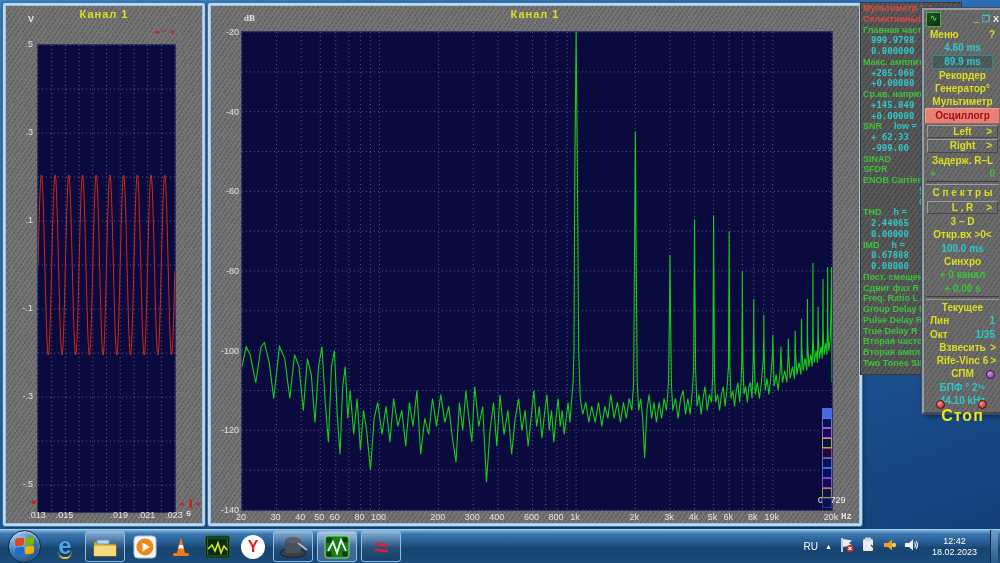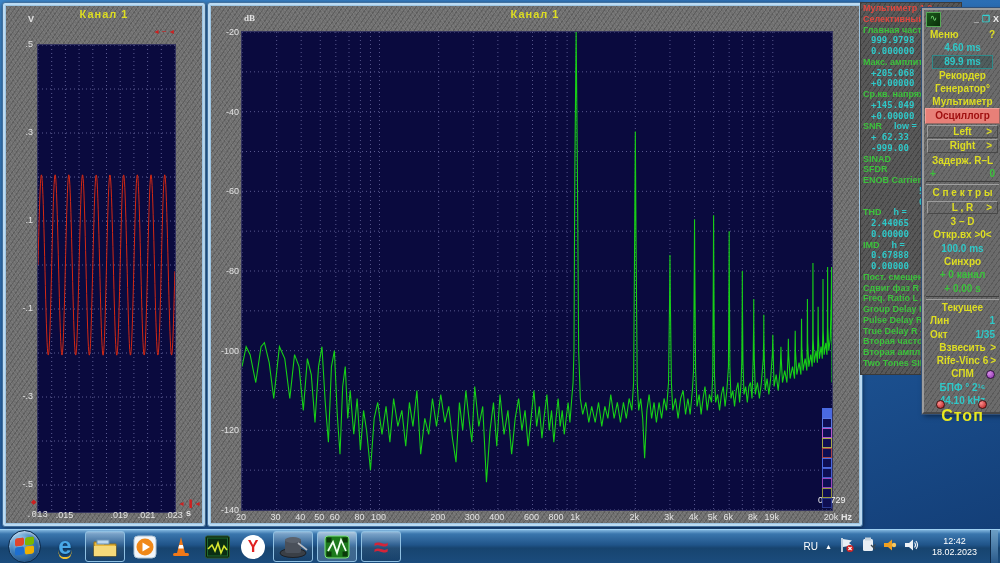--- a/index.html
+++ b/index.html
@@ -115,21 +115,21 @@
             <line x1="0" y1="440" x2="137" y2="440" stroke="#6a6aa0" stroke-width="1" stroke-dasharray="1,3" opacity="0.85"></line>
             <path d="M0.00 220.00 L0.35 205.58 L0.70 191.54 L1.05 178.22 L1.40 165.98 L1.75 155.13 L2.10 145.95 L2.45 138.67 L2.80 133.48 L3.15 130.52 L3.50 129.85 L3.85 131.51 L4.20 135.44 L4.55 141.54 L4.90 149.66 L5.25 159.59 L5.60 171.08 L5.95 183.82 L6.30 197.49 L6.65 211.74 L7.00 226.20 L7.35 240.50 L7.70 254.28 L8.05 267.17 L8.40 278.85 L8.75 289.02 L9.10 297.42 L9.45 303.82 L9.80 308.07 L10.15 310.05 L10.50 309.72 L10.85 307.08 L11.20 302.20 L11.55 295.21 L11.90 286.29 L12.25 275.66 L12.60 263.60 L12.95 250.42 L13.30 236.45 L13.65 222.07 L14.00 207.63 L14.35 193.51 L14.70 180.07 L15.05 167.65 L15.40 156.59 L15.75 147.15 L16.10 139.58 L16.45 134.09 L16.80 130.80 L17.15 129.81 L17.50 131.13 L17.85 134.74 L18.20 140.54 L18.55 148.39 L18.90 158.07 L19.25 169.35 L19.60 181.93 L19.95 195.49 L20.30 209.68 L20.65 224.14 L21.00 238.48 L21.35 252.36 L21.70 265.40 L22.05 277.27 L22.40 287.67 L22.75 296.34 L23.10 303.03 L23.45 307.60 L23.80 309.91 L24.15 309.91 L24.50 307.60 L24.85 303.03 L25.20 296.34 L25.55 287.67 L25.90 277.27 L26.25 265.40 L26.60 252.36 L26.95 238.48 L27.30 224.14 L27.65 209.68 L28.00 195.49 L28.35 181.93 L28.70 169.35 L29.05 158.07 L29.40 148.39 L29.75 140.54 L30.10 134.74 L30.45 131.13 L30.80 129.81 L31.15 130.80 L31.50 134.09 L31.85 139.58 L32.20 147.15 L32.55 156.59 L32.90 167.65 L33.25 180.07 L33.60 193.51 L33.95 207.63 L34.30 222.07 L34.65 236.45 L35.00 250.42 L35.35 263.60 L35.70 275.66 L36.05 286.29 L36.40 295.21 L36.75 302.20 L37.10 307.08 L37.45 309.72 L37.80 310.05 L38.15 308.07 L38.50 303.82 L38.85 297.42 L39.20 289.02 L39.55 278.85 L39.90 267.17 L40.25 254.28 L40.60 240.50 L40.95 226.20 L41.30 211.74 L41.65 197.49 L42.00 183.82 L42.35 171.08 L42.70 159.59 L43.05 149.66 L43.40 141.54 L43.75 135.44 L44.10 131.51 L44.45 129.85 L44.80 130.52 L45.15 133.48 L45.50 138.67 L45.85 145.95 L46.20 155.13 L46.55 165.98 L46.90 178.22 L47.25 191.54 L47.60 205.58 L47.95 220.00 L48.30 234.42 L48.65 248.46 L49.00 261.78 L49.35 274.02 L49.70 284.87 L50.05 294.05 L50.40 301.33 L50.75 306.52 L51.10 309.48 L51.45 310.15 L51.80 308.49 L52.15 304.56 L52.50 298.46 L52.85 290.34 L53.20 280.41 L53.55 268.92 L53.90 256.18 L54.25 242.51 L54.60 228.26 L54.95 213.80 L55.30 199.50 L55.65 185.72 L56.00 172.83 L56.35 161.15 L56.70 150.98 L57.05 142.58 L57.40 136.18 L57.75 131.93 L58.10 129.95 L58.45 130.28 L58.80 132.92 L59.15 137.80 L59.50 144.79 L59.85 153.71 L60.20 164.34 L60.55 176.40 L60.90 189.58 L61.25 203.55 L61.60 217.93 L61.95 232.37 L62.30 246.49 L62.65 259.93 L63.00 272.35 L63.35 283.41 L63.70 292.85 L64.05 300.42 L64.40 305.91 L64.75 309.20 L65.10 310.19 L65.45 308.87 L65.80 305.26 L66.15 299.46 L66.50 291.61 L66.85 281.93 L67.20 270.65 L67.55 258.07 L67.90 244.51 L68.25 230.32 L68.60 215.86 L68.95 201.52 L69.30 187.64 L69.65 174.60 L70.00 162.73 L70.35 152.33 L70.70 143.66 L71.05 136.97 L71.40 132.40 L71.75 130.09 L72.10 130.09 L72.45 132.40 L72.80 136.97 L73.15 143.66 L73.50 152.33 L73.85 162.73 L74.20 174.60 L74.55 187.64 L74.90 201.52 L75.25 215.86 L75.60 230.32 L75.95 244.51 L76.30 258.07 L76.65 270.65 L77.00 281.93 L77.35 291.61 L77.70 299.46 L78.05 305.26 L78.40 308.87 L78.75 310.19 L79.10 309.20 L79.45 305.91 L79.80 300.42 L80.15 292.85 L80.50 283.41 L80.85 272.35 L81.20 259.93 L81.55 246.49 L81.90 232.37 L82.25 217.93 L82.60 203.55 L82.95 189.58 L83.30 176.40 L83.65 164.34 L84.00 153.71 L84.35 144.79 L84.70 137.80 L85.05 132.92 L85.40 130.28 L85.75 129.95 L86.10 131.93 L86.45 136.18 L86.80 142.58 L87.15 150.98 L87.50 161.15 L87.85 172.83 L88.20 185.72 L88.55 199.50 L88.90 213.80 L89.25 228.26 L89.60 242.51 L89.95 256.18 L90.30 268.92 L90.65 280.41 L91.00 290.34 L91.35 298.46 L91.70 304.56 L92.05 308.49 L92.40 310.15 L92.75 309.48 L93.10 306.52 L93.45 301.33 L93.80 294.05 L94.15 284.87 L94.50 274.02 L94.85 261.78 L95.20 248.46 L95.55 234.42 L95.90 220.00 L96.25 205.58 L96.60 191.54 L96.95 178.22 L97.30 165.98 L97.65 155.13 L98.00 145.95 L98.35 138.67 L98.70 133.48 L99.05 130.52 L99.40 129.85 L99.75 131.51 L100.10 135.44 L100.45 141.54 L100.80 149.66 L101.15 159.59 L101.50 171.08 L101.85 183.82 L102.20 197.49 L102.55 211.74 L102.90 226.20 L103.25 240.50 L103.60 254.28 L103.95 267.17 L104.30 278.85 L104.65 289.02 L105.00 297.42 L105.35 303.82 L105.70 308.07 L106.05 310.05 L106.40 309.72 L106.75 307.08 L107.10 302.20 L107.45 295.21 L107.80 286.29 L108.15 275.66 L108.50 263.60 L108.85 250.42 L109.20 236.45 L109.55 222.07 L109.90 207.63 L110.25 193.51 L110.60 180.07 L110.95 167.65 L111.30 156.59 L111.65 147.15 L112.00 139.58 L112.35 134.09 L112.70 130.80 L113.05 129.81 L113.40 131.13 L113.75 134.74 L114.10 140.54 L114.45 148.39 L114.80 158.07 L115.15 169.35 L115.50 181.93 L115.85 195.49 L116.20 209.68 L116.55 224.14 L116.90 238.48 L117.25 252.36 L117.60 265.40 L117.95 277.27 L118.30 287.67 L118.65 296.34 L119.00 303.03 L119.35 307.60 L119.70 309.91 L120.05 309.91 L120.40 307.60 L120.75 303.03 L121.10 296.34 L121.45 287.67 L121.80 277.27 L122.15 265.40 L122.50 252.36 L122.85 238.48 L123.20 224.14 L123.55 209.68 L123.90 195.49 L124.25 181.93 L124.60 169.35 L124.95 158.07 L125.30 148.39 L125.65 140.54 L126.00 134.74 L126.35 131.13 L126.70 129.81 L127.05 130.80 L127.40 134.09 L127.75 139.58 L128.10 147.15 L128.45 156.59 L128.80 167.65 L129.15 180.07 L129.50 193.51 L129.85 207.63 L130.20 222.07 L130.55 236.45 L130.90 250.42 L131.25 263.60 L131.60 275.66 L131.95 286.29 L132.30 295.21 L132.65 302.20 L133.00 307.08 L133.35 309.72 L133.70 310.05 L134.05 308.07 L134.40 303.82 L134.75 297.42 L135.10 289.02 L135.45 278.85 L135.80 267.17 L136.15 254.28 L136.50 240.50 L136.85 226.20 " fill="none" stroke="#d42813" stroke-width="1"></path>
           </svg></div>
       <div id="scope-labels">
           <div class="axlab ylab" style="left: 1px; top: 33px; width: 26px;">.5</div>
           <div class="axlab ylab" style="left: 1px; top: 121px; width: 26px;">.3</div>
           <div class="axlab ylab" style="left: 1px; top: 209px; width: 26px;">.1</div>
           <div class="axlab ylab" style="left: 1px; top: 297px; width: 26px;">-.1</div>
           <div class="axlab ylab" style="left: 1px; top: 385px; width: 26px;">-.3</div>
           <div class="axlab ylab" style="left: 1px; top: 473px; width: 26px;">-.5</div>
-          <div class="axlab xlab" style="left: 18px; top: 504px; font-family: Liberation Mono, monospace;">.013</div>
+          <div class="axlab xlab" style="left: 18px; top: 504px;">.013</div>
           <div class="axlab xlab" style="left: 45.4px; top: 504px;">.015</div>
           <div class="axlab xlab" style="left: 72.8px; top: 504px; margin-top: 39px;">.017</div>
           <div class="axlab xlab" style="left: 100.2px; top: 504px;">.019</div>
           <div class="axlab xlab" style="left: 127.6px; top: 504px;">.021</div>
           <div class="axlab xlab" style="left: 155px; top: 504px;">.023</div>
         </div>
       <div class="unit" style="left:180px;top:502px;">s</div>
       <div class="redmark" style="left:147px;top:22px;">◄╌◄</div>
       <div class="redmark" style="left:172px;top:494px;">◄▐◄</div>
       <div class="redmark" style="left:25px;top:492px;">◆</div>
@@ -207,21 +207,21 @@
           <div class="axlab xlab" style="left: 351.131px; top: 506px;">1k</div>
           <div class="axlab xlab" style="left: 410.333px; top: 506px;">2k</div>
           <div class="axlab xlab" style="left: 444.965px; top: 506px;">3k</div>
           <div class="axlab xlab" style="left: 469.536px; top: 506px;">4k</div>
           <div class="axlab xlab" style="left: 488.595px; top: 506px;">5k</div>
           <div class="axlab xlab" style="left: 504.167px; top: 506px;">6k</div>
           <div class="axlab xlab" style="left: 528.738px; top: 506px;">8k</div>
           <div class="axlab xlab" style="left: 547.797px; top: 506px;">19k</div>
           <div class="axlab xlab" style="left: 607px; top: 506px;">20k</div>
         </div>
-      <div class="unit" style="left:630px;top:506px;">Hz</div>
+      <div class="unit" style="left:630px;top:506px;font-family:Liberation Mono, monospace;">Hz</div>
       <div class="corner-val" style="left:607px;top:489px;">0.6729</div>
       <div id="chips">
           <div class="chip" style="left: 611px; top: 402px; background: rgb(74, 106, 224); border: 1px solid rgb(74, 106, 224);"></div>
           <div class="chip" style="left: 611px; top: 412px; border: 1px solid rgb(90, 122, 224);"></div>
           <div class="chip" style="left: 611px; top: 422px; border: 1px solid rgb(180, 85, 200);"></div>
           <div class="chip" style="left: 611px; top: 432px; border: 1px solid rgb(168, 168, 72);"></div>
           <div class="chip" style="left: 611px; top: 442px; border: 1px solid rgb(168, 72, 72);"></div>
           <div class="chip" style="left: 611px; top: 452px; border: 1px solid rgb(74, 106, 224);"></div>
           <div class="chip" style="left: 611px; top: 462px; border: 1px solid rgb(69, 96, 208);"></div>
           <div class="chip" style="left: 611px; top: 472px; border: 1px solid rgb(154, 70, 184);"></div>

